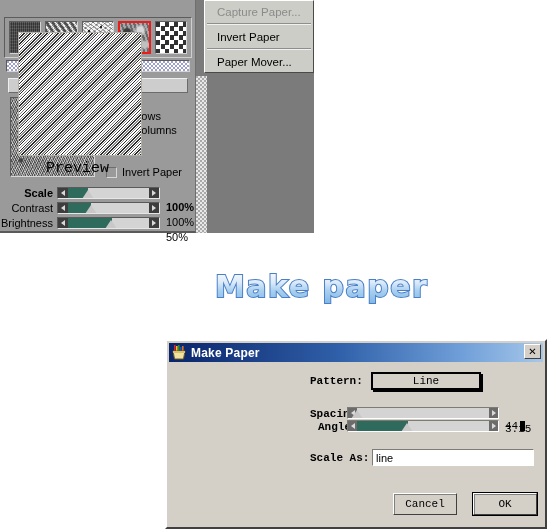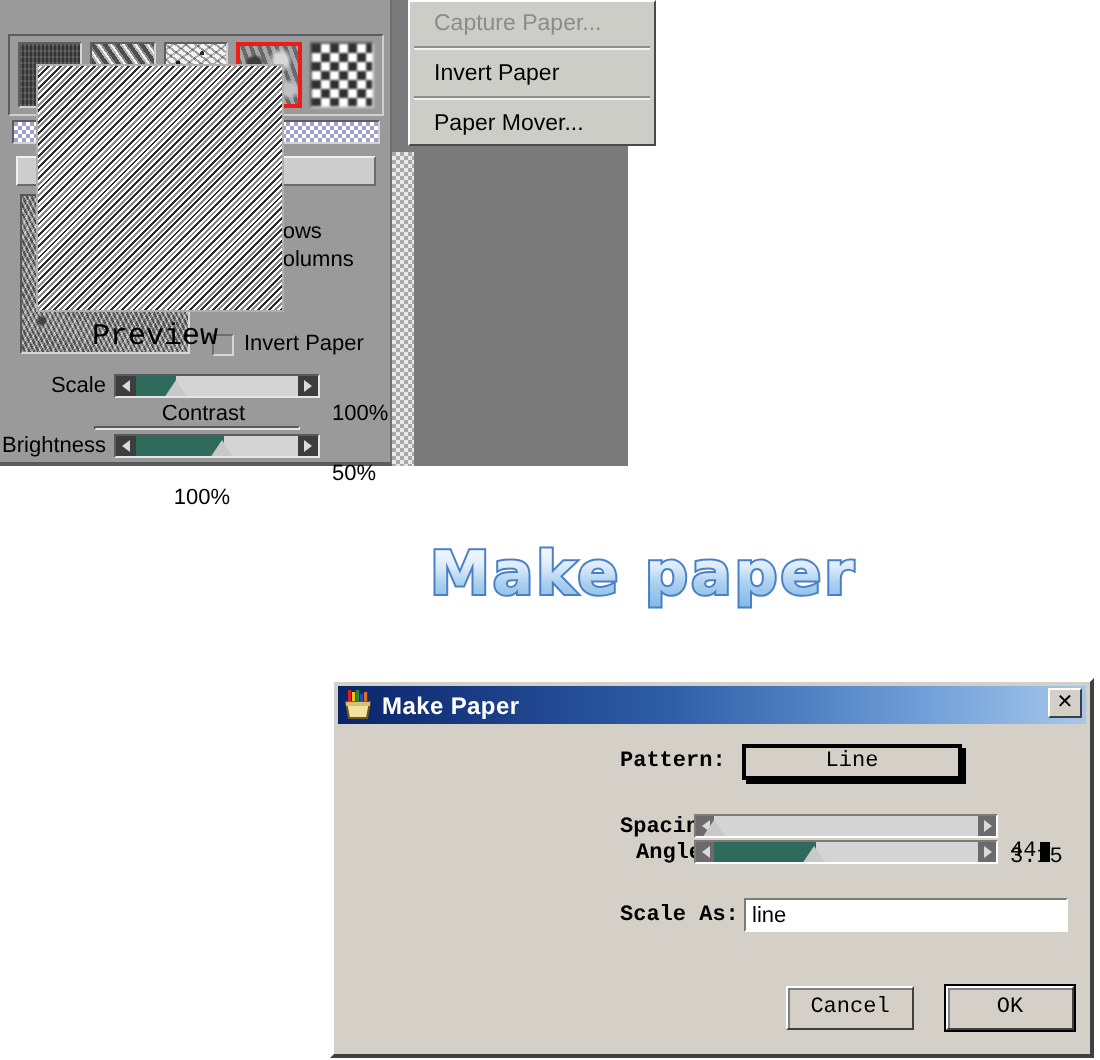--- a/index.html
+++ b/index.html
@@ -218,22 +218,22 @@
     box-sizing: border-box;
   }
   #invert-label { font-size: 11px; color: #000; }
 
   
   .slider-row {
     position: absolute; left: 0;
     width: 196px; height: 13px;
     display: flex; align-items: center;
   }
-  #row-scale      { top: 186px; }
-  #row-contrast   { top: 201px; flex-direction: column; }
+  #row-scale      { top: 186px; font-weight: bold; }
+  #row-contrast   { top: 201px; }
   #row-brightness { top: 216px; }
 
   .slider-label {
     width: 57px; text-align: right;
     font-size: 11px; color: #000;
     padding-right: 4px;
     box-sizing: border-box;
   }
   .slider-track {
     position: relative;
@@ -286,21 +286,21 @@
   }
   #canvas-scrollstrip {
     position: absolute; left: 196px; top: 76px;
     width: 11px; height: 157px;
     background: repeating-conic-gradient(#e8e8e8 0 25%, #a9a9a9 0 50%) 0 0 / 4px 4px;
   }
 
   
   #paper-menu {
     position: absolute; left: 204px; top: 0;
-    width: 124px;
+    width: 110px;
     background: #cdcdc7;
     border-top: 1px solid #ffffff;
     border-left: 1px solid #ffffff;
     border-right: 1px solid #4a4a4a;
     border-bottom: 1px solid #4a4a4a;
     box-sizing: border-box;
     padding: 1px 0;
   }
   .menu-item {
     height: 19px;

